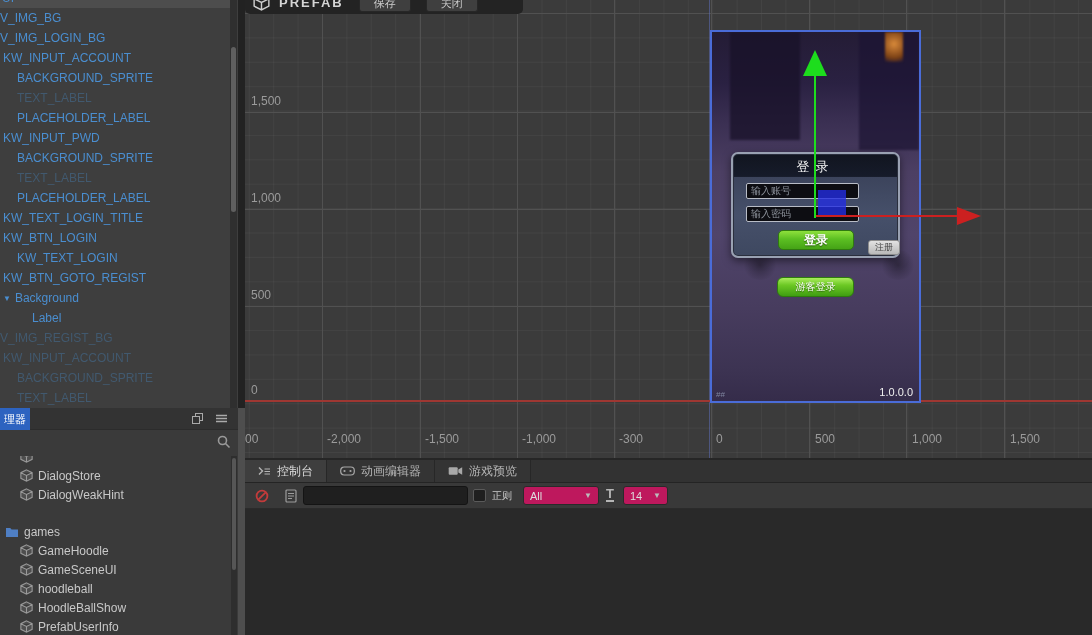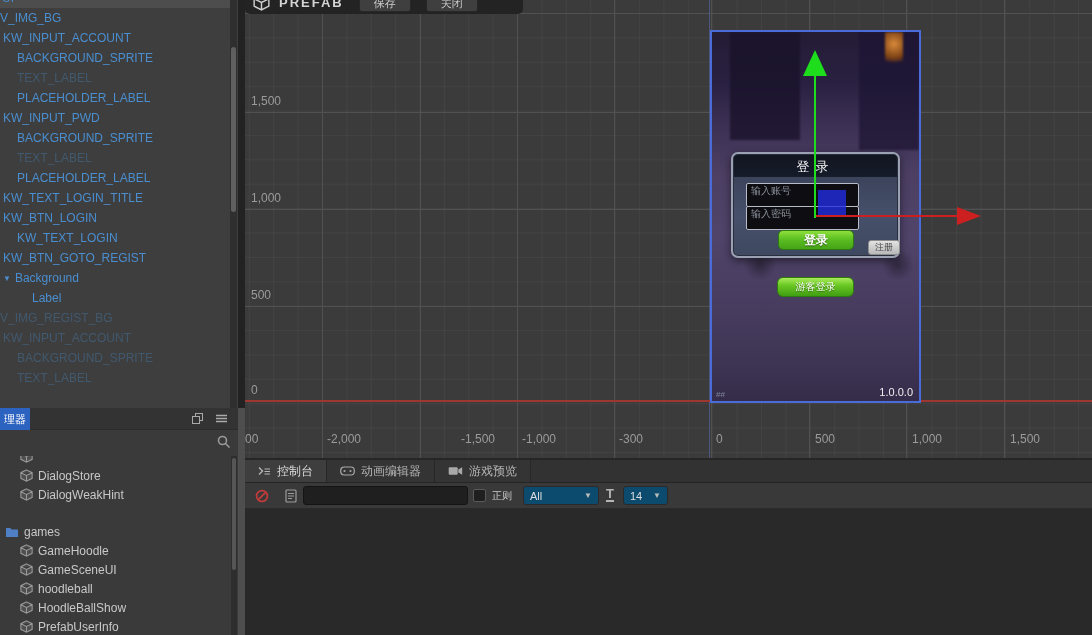--- a/index.html
+++ b/index.html
@@ -43,21 +43,21 @@
     background:linear-gradient(180deg,#241c35 0%,#2a2142 14%,#3a2f52 24%,#4c3f63 38%,#50446a 55%,#473c5e 75%,#3c3352 92%,#352c4a 100%);overflow:hidden;z-index:5}
   .door{position:absolute;left:18px;top:0;width:70px;height:108px;background:#181128;opacity:.75;filter:blur(1px)}
   .pillar{position:absolute;right:0;top:0;width:60px;height:118px;background:#1c1433;opacity:.7;filter:blur(1px)}
   .lamp{position:absolute;left:173px;top:0;width:18px;height:30px;background:radial-gradient(circle at 50% 40%,#d98a3a,#7a4015 70%,transparent);filter:blur(1px)}
   .floorspot{position:absolute;width:36px;height:30px;border-radius:50%;background:radial-gradient(circle,rgba(0,0,0,.35),transparent 70%)}
 
   .dialog{position:absolute;left:19px;top:120px;width:169px;height:106px;border:2px solid #99a1b2;border-radius:7px;
     background:linear-gradient(180deg,#11151f 0%,#161b2a 22%,#3c445c 23%,#46506a 60%,#3e4860 100%);
     box-shadow:inset 0 0 0 1px #2a2f3d,0 3px 8px rgba(0,0,0,.5)}
   .dtitle{position:absolute;left:0;top:4px;width:100%;text-align:center;color:#f2f2f2;font-size:13px;letter-spacing:6px}
-  .dinput{position:absolute;left:13px;width:113px;height:24px;background:#0d0d12;border:1px solid #b8bcc6;border-radius:2px;
+  .dinput{position:absolute;left:13px;width:113px;height:16px;background:#0d0d12;border:1px solid #b8bcc6;border-radius:2px;
     color:#8a8f98;font-size:10px;line-height:14px;padding-left:4px}
   .dlogin{position:absolute;left:45px;top:76px;width:76px;height:20px;border-radius:5px;border:1px solid #2f7a10;
     background:linear-gradient(180deg,#8ee03c,#5cbf22 45%,#45a316);color:#fff;font-size:12px;font-weight:bold;
     text-align:center;line-height:19px;text-shadow:0 1px 1px rgba(0,0,0,.5)}
   .dreg{position:absolute;left:135px;top:86px;width:32px;height:15px;border-radius:3px;border:1px solid #8d8d8d;
     background:linear-gradient(180deg,#e2e2e2,#b9b9b9);color:#444;font-size:9px;text-align:center;line-height:13px}
   .guest{position:absolute;left:65px;top:245px;width:77px;height:20px;border-radius:6px;border:1px solid #2e7c0e;
     background:linear-gradient(180deg,#a8ec5c,#6cc824 40%,#3f9e12);color:#fff;font-size:10px;text-align:center;line-height:18px;text-shadow:0 1px 1px rgba(0,0,0,.45)}
   .cornermark{position:absolute;left:4px;top:358px;color:#8b93ad;font-size:8px;opacity:.85}
   .pver{position:absolute;right:6px;top:354px;color:#efefef;font-size:11px}
@@ -88,21 +88,21 @@
   .console{position:absolute;left:245px;top:460px;width:847px;height:175px;background:#292929}
   .ctabs{display:flex;height:23px;background:#323232;border-bottom:1px solid #242424}
   .ctab{display:flex;align-items:center;gap:6px;padding:0 13px;font-size:12px;color:#b5b5b5;background:#343434;border-right:1px solid #272727}
   .ctab.active{background:#3e3e3e;color:#ddd}
   .ctoolbar{position:relative;height:26px;background:#393939;border-bottom:1px solid #2b2b2b}
   .cclear{position:absolute;left:10px;top:6px}
   .cdoc{position:absolute;left:40px;top:6px}
   .cinput{position:absolute;left:58px;top:3px;width:165px;height:19px;background:#1f1f1f;border:1px solid #141414;border-radius:3px;color:#ccc;font-size:11px;padding:0 4px}
   .ccheck{position:absolute;left:228px;top:6px;width:13px;height:13px;background:#1f1f1f;border:1px solid #5a5a5a;border-radius:2px}
   .cregex{position:absolute;left:247px;top:6px;color:#ccc;font-size:10px}
-  .dd{position:absolute;top:3px;height:19px;background:#0c4a6e;border:1px solid #2a2a2a;border-radius:3px;color:#ddd;font-size:11px;display:flex;align-items:center;justify-content:space-between;padding:0 6px}
+  .dd{position:absolute;top:3px;height:19px;background:#be185d;border:1px solid #2a2a2a;border-radius:3px;color:#ddd;font-size:11px;display:flex;align-items:center;justify-content:space-between;padding:0 6px}
   .dd .caret{font-size:8px;color:#bbb;margin-left:8px}
   .dd-all{left:278px;width:76px}
   .dd-size{left:378px;width:45px}
   .ticon{position:absolute;left:361px;top:5px;color:#b5b5b5;font-size:13px;font-weight:bold;border-bottom:2px solid #b5b5b5;line-height:12px}
   .cbody{position:absolute;left:0;top:50px;right:0;bottom:0;background:#292929}
   svg{display:block}
 </style>
 </head>
 <body>
 <div id="app">
@@ -113,20 +113,24 @@
         <div class="hrow sel" style="padding-left: 2px;">
 
           <span>UI</span>
         </div>
 
         <div class="hrow" style="padding-left: 0px;">
 
           <span>V_IMG_BG</span>
         </div>
 
+        <div class="hrow" style="padding-left: 0px;">
+
+          <span>V_IMG_LOGIN_BG</span>
+        </div>
 
         <div class="hrow" style="padding-left: 3px;">
 
           <span>KW_INPUT_ACCOUNT</span>
         </div>
 
         <div class="hrow" style="padding-left: 17px;">
 
           <span>BACKGROUND_SPRITE</span>
         </div>
@@ -238,21 +242,21 @@
         <div class="hline" style="top: 209px;"></div>
         <div class="hline" style="top: 306px;"></div>
       </div>
     <div class="vguide"></div>
     <div class="axis-red"></div>
 
     <div>
 
     <div class="xlab" style="left: 0px;">00</div>
         <div class="xlab" style="left: 82px;">-2,000</div>
-        <div class="xlab" style="left: 180px; margin-left: 36px;">-1,500</div>
+        <div class="xlab" style="left: 180px;">-1,500</div>
         <div class="xlab" style="left: 277px;">-1,000</div>
         <div class="xlab" style="left: 374px;">-300</div>
         <div class="xlab" style="left: 471px;">0</div>
         <div class="xlab" style="left: 570px;">500</div>
         <div class="xlab" style="left: 667px;">1,000</div>
         <div class="xlab" style="left: 765px;">1,500</div>
       </div>
     <div>
 
     <div class="ylab" style="top: 94px;">1,500</div>

